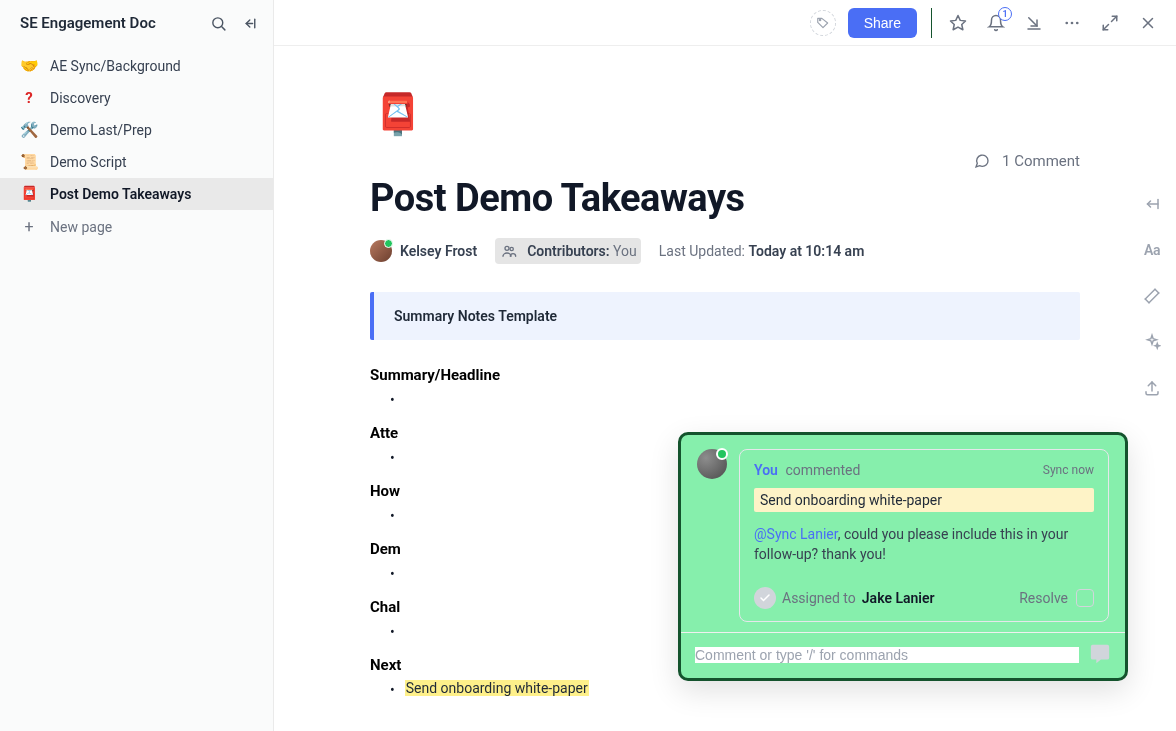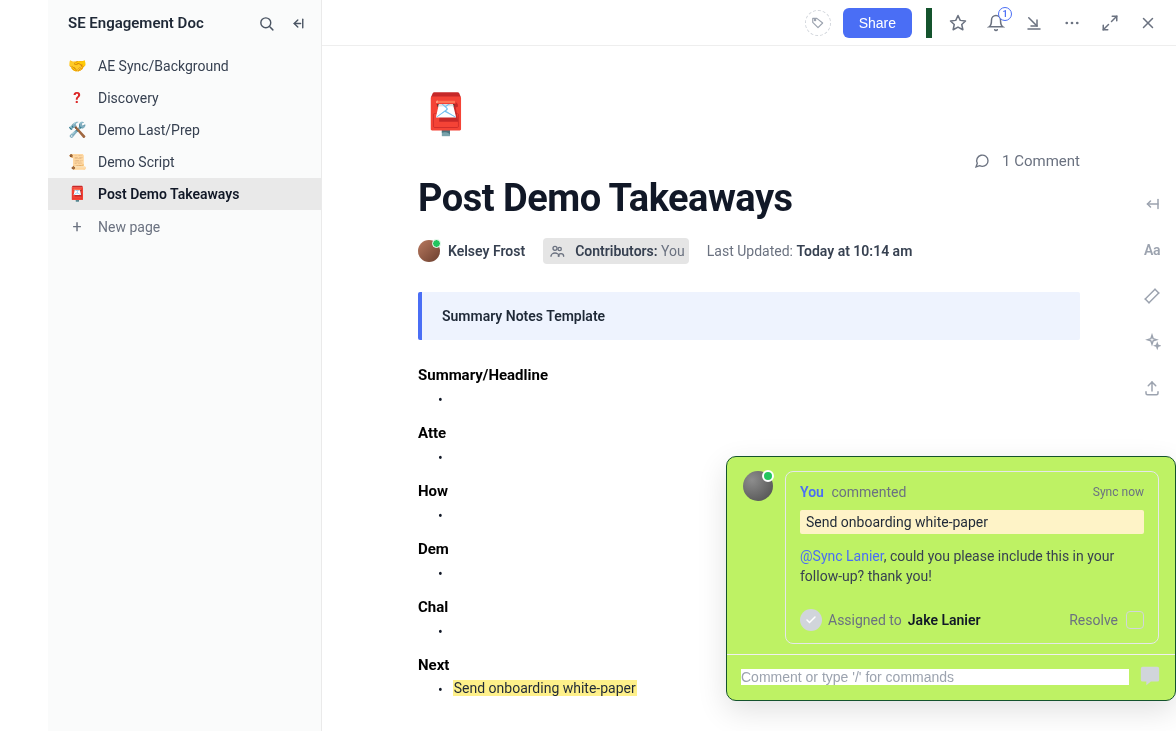--- a/index.html
+++ b/index.html
@@ -11,21 +11,20 @@
       height: 731px;
       overflow: hidden;
       position: relative;
       font-size: 14px;
     }
 
     
     .app {
       display: flex;
       height: 100%;
-      padding-left: 48px;
     }
     .sidebar {
       width: 274px;
       background: #fafbfb;
       border-right: 1px solid #eaeaea;
       display: flex;
       flex-direction: column;
       padding-top: 12px;
     }
     .main {
@@ -124,21 +123,21 @@
       padding: 7px 16px;
       font-size: 14px;
       font-weight: 500;
       cursor: pointer;
     }
     .share-group {
       display: flex;
       align-items: center;
       gap: 12px;
       padding-right: 14px;
-      border-right: 6px solid #14532d;
+      border-right: 1px solid #14532d;
     }
     .topbar-icons {
       display: flex;
       align-items: center;
       gap: 18px;
     }
     .topbar-icons .icon-btn { color: #6b7280; width: 20px; height: 20px; }
     .bell-wrap { position: relative; }
     .badge {
       position: absolute;
@@ -270,24 +269,24 @@
     .hl {
       background: #fde68a;
       background: #fef08a;
       padding: 0 1px;
     }
 
     
     .popover {
       position: absolute;
       left: 404px;
-      top: 410px;
+      top: 386px;
       width: 450px;
-      background: #bef264;
-      border: 1px solid #14532d;
+      background: #86efac;
+      border: 3px solid #14532d;
       border-radius: 10px;
       box-shadow: 0 10px 30px rgba(0,0,0,0.12);
     }
     .popover-head {
       display:flex;
       gap:12px;
       padding: 14px 16px 10px 16px;
     }
     .popover-avatar {
       width: 30px; height:30px; border-radius:50%;

